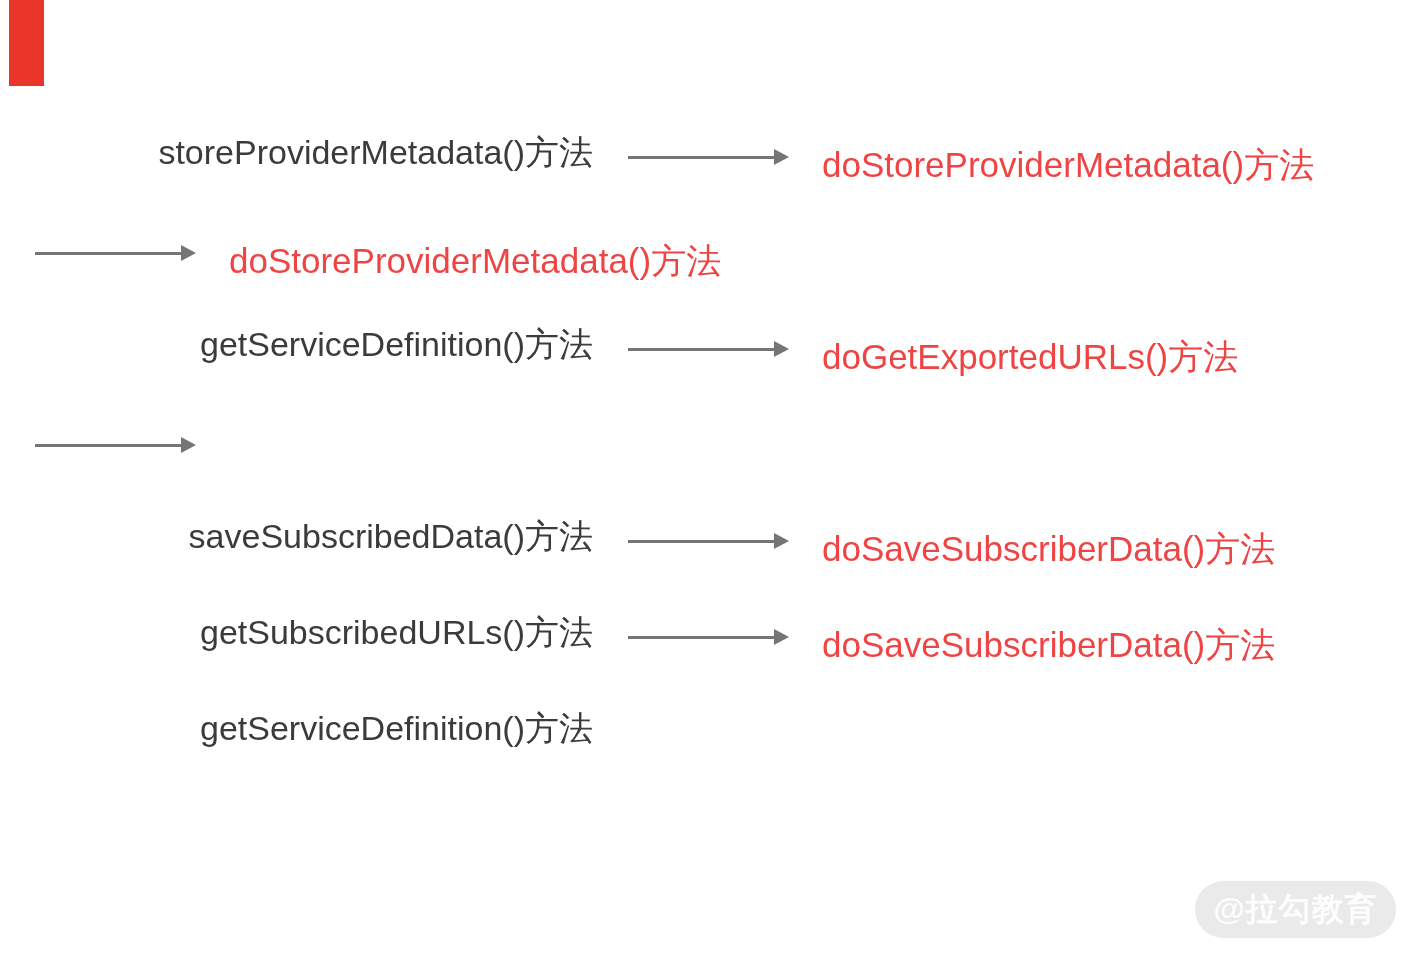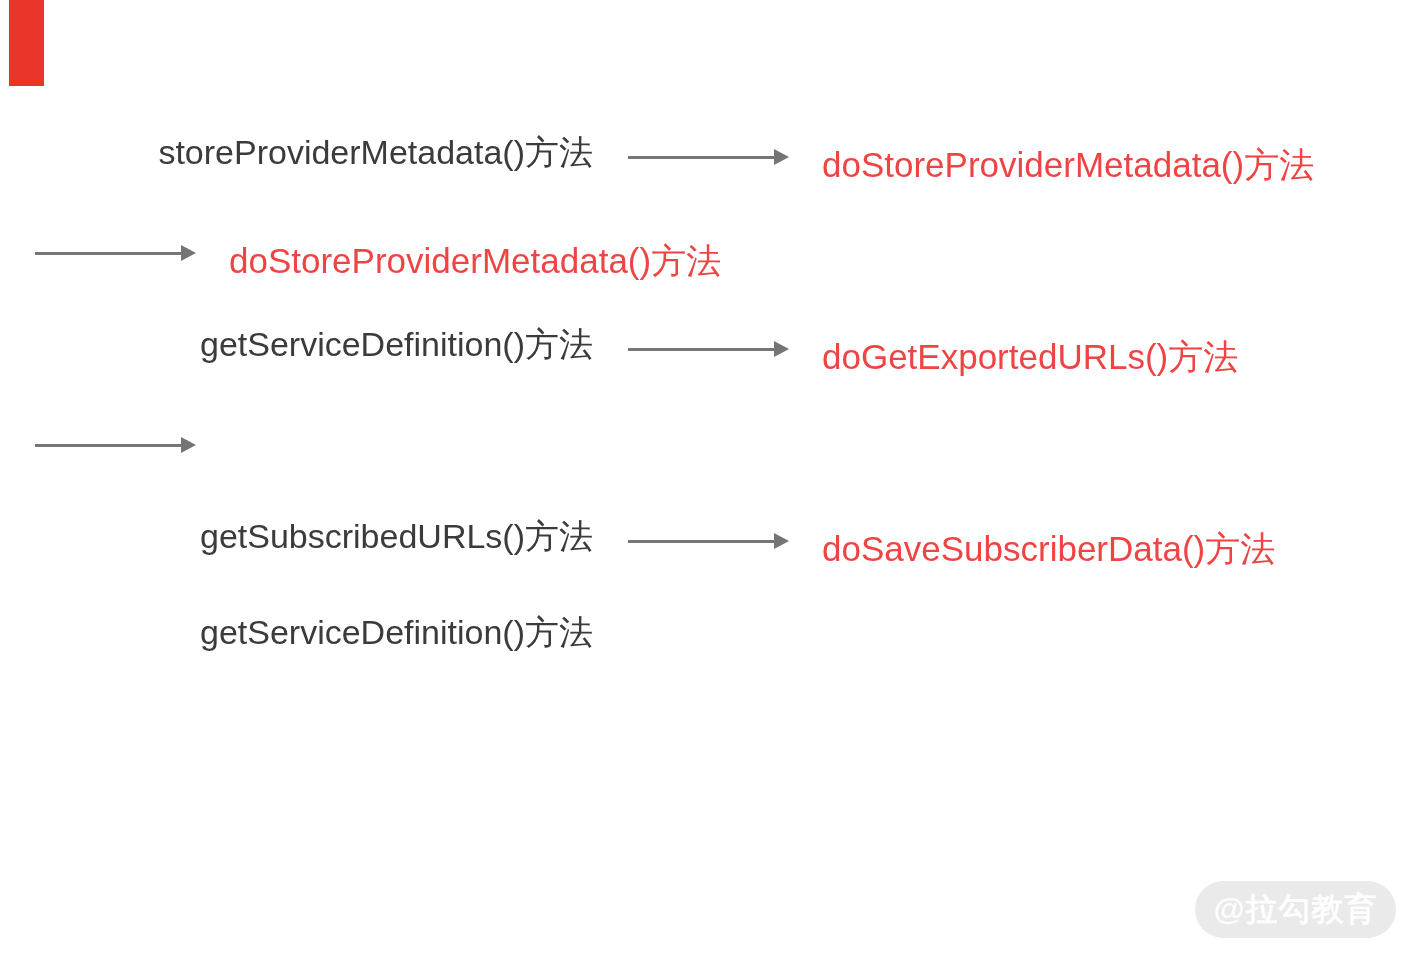--- a/index.html
+++ b/index.html
@@ -133,20 +133,27 @@
         </div>
       <div class="cell-right">doGetExportedURLs()方法</div>
     </div>
 
     <div class="row">
       <div class="cell-arrow">
           <span class="arrow-shaft"></span>
         </div>
     </div>
 
+    <div class="row">
+      <div class="cell-left">saveSubscribedData()方法</div>
+      <div class="cell-arrow">
+          <span class="arrow-shaft"></span>
+        </div>
+      <div class="cell-right">doSaveSubscriberData()方法</div>
+    </div>
 
     <div class="row">
       <div class="cell-left">getSubscribedURLs()方法</div>
       <div class="cell-arrow">
           <span class="arrow-shaft"></span>
         </div>
       <div class="cell-right">doSaveSubscriberData()方法</div>
     </div>
 
     <div class="row">

